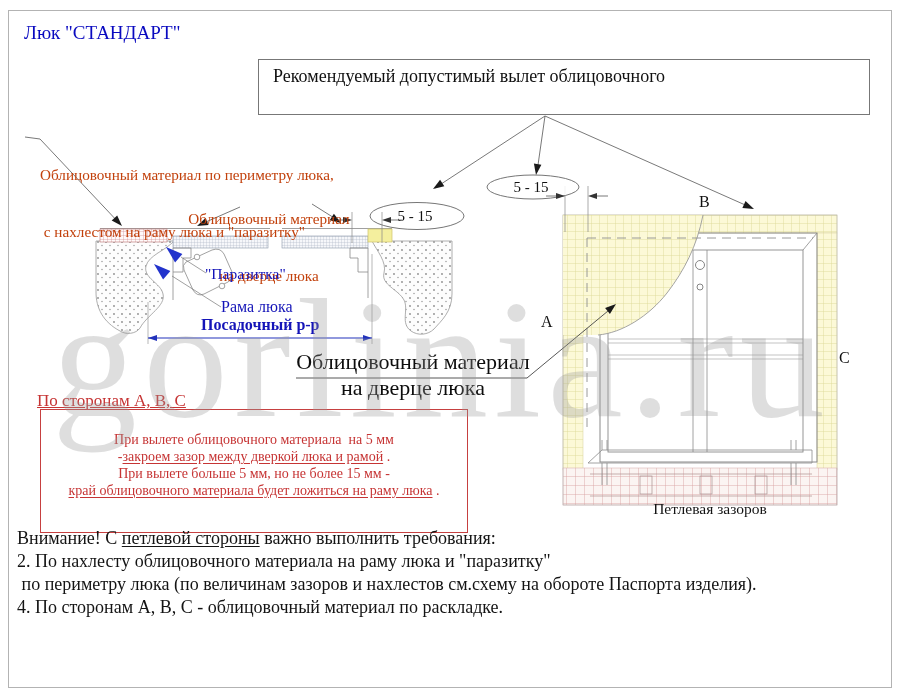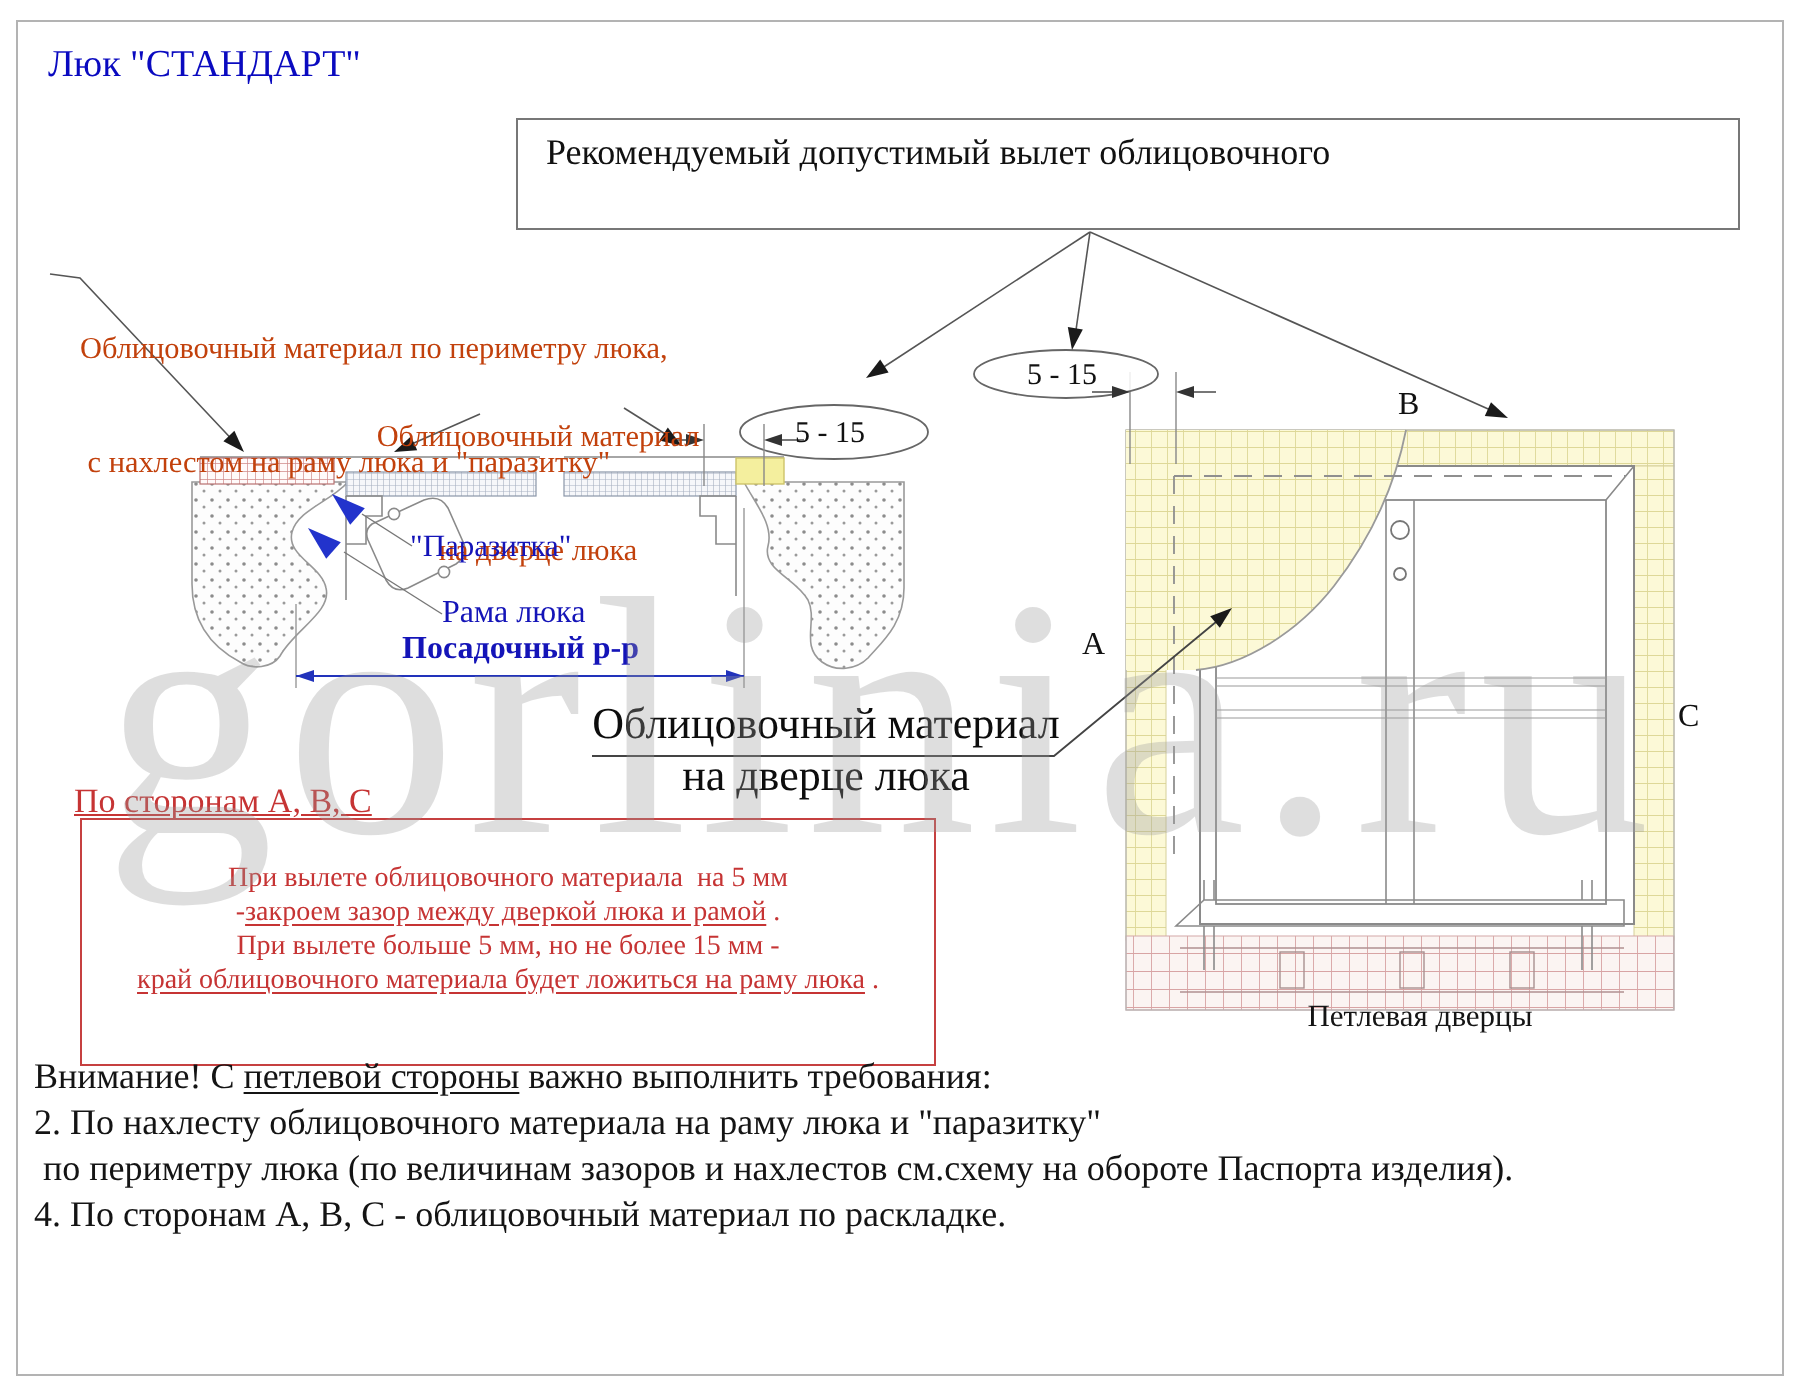--- a/index.html
+++ b/index.html
@@ -67,21 +67,21 @@
 
   <div id="red-heading" class="abs">По сторонам А, В, С</div>
 
   <div id="red-box" class="abs">
     <div>При вылете облицовочного материала  на 5 мм</div>
     <div><span>-</span><u>закроем зазор между дверкой люка и рамой</u><span> .</span></div>
     <div>При вылете больше 5 мм, но не более 15 мм -</div>
     <div><u>край облицовочного материала будет ложиться на раму люка</u><span> .</span></div>
   </div>
 
-  <div id="hinge-label" class="abs">Петлевая дверцы</div>
+  <div id="hinge-label" class="abs">Петлевая зазоров</div>
 
   <div id="req-block" class="abs">
     <div class="txtline"><span>Внимание! С </span><u>петлевой стороны</u><span> важно выполнить требования:</span></div>
     <div class="txtline">2. По нахлесту облицовочного материала на раму люка и "паразитку"</div>
     <div class="txtline"> по периметру люка (по величинам зазоров и нахлестов см.схему на обороте Паспорта изделия).</div>
     <div class="txtline">4. По сторонам А, В, С - облицовочный материал по раскладке.</div>
   </div>
 
   <svg id="diagram-svg" class="abs" width="900" height="700" viewBox="0 0 900 700">
     <defs>

